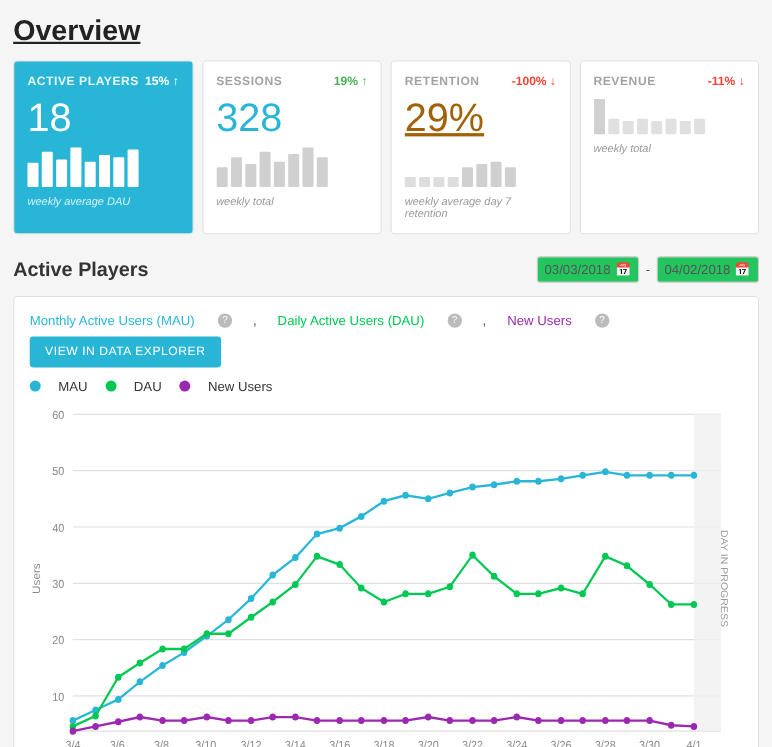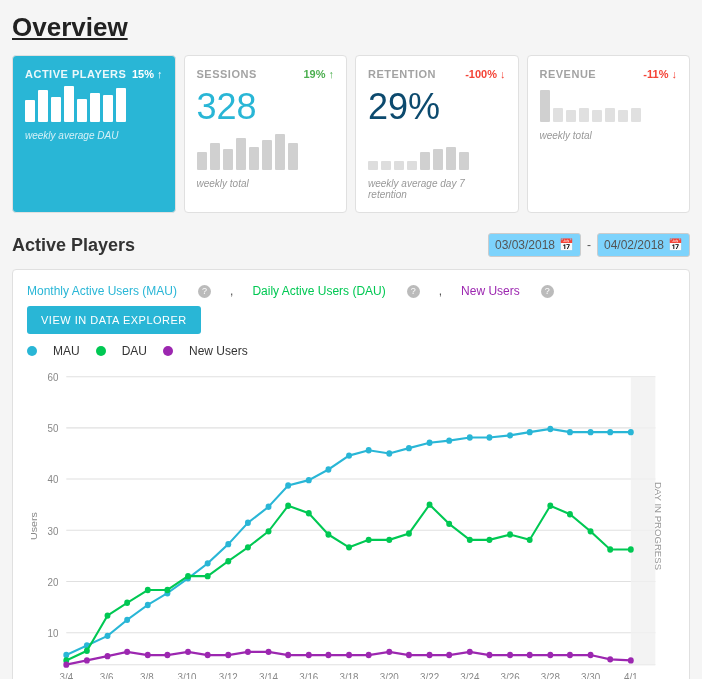--- a/index.html
+++ b/index.html
@@ -8,39 +8,39 @@
     h1.page-title { font-size: 26px; font-weight: 700; margin-bottom: 12px; color: #222; text-decoration: underline; }
 
     .cards-row { display: flex; gap: 8px; margin-bottom: 20px; }
     .card { background: #fff; border: 1px solid #e0e0e0; border-radius: 4px; padding: 12px; flex: 1; position: relative; }
     .card.active { background: #29b6d6; color: #fff; }
     .card-label { font-size: 11px; font-weight: 700; letter-spacing: 0.5px; text-transform: uppercase; color: inherit; opacity: 0.9; }
     .card.active .card-label { color: #fff; }
     .card-value { font-size: 36px; font-weight: 300; margin: 6px 0; color: inherit; }
     .card.active .card-value { color: #fff; }
     .card-value-sessions { color: #29b6d6; }
-    .card-value-retention { color: #0c4a6e; }
+    .card-value-retention { color: #a16207; text-decoration: underline; }
     .card-value-revenue { color: #29b6d6; }
     .card-change { font-size: 11px; font-weight: 600; position: absolute; top: 12px; right: 12px; }
     .card-change.up { color: #4caf50; }
     .card-change.down { color: #f44336; }
     .card-change.active-up { color: #fff; }
     .card-footer { font-size: 10px; color: #999; margin-top: 8px; font-style: italic; }
     .card.active .card-footer { color: rgba(255,255,255,0.8); }
 
     .mini-bars { display: flex; align-items: flex-end; gap: 3px; height: 36px; margin: 6px 0; }
     .mini-bar { width: 10px; border-radius: 1px; }
     .mini-bar.active-bar { background: rgba(255,255,255,0.6); }
     .mini-bar.white-bar { background: #fff; }
     .mini-bar.gray-bar { background: #d0d0d0; }
 
     .section-header { display: flex; align-items: center; justify-content: space-between; margin-bottom: 12px; }
     .section-title { font-size: 18px; font-weight: 600; color: #333; }
     .date-range { display: flex; align-items: center; gap: 6px; font-size: 12px; color: #555; }
-    .date-input { border: 1px solid #ccc; border-radius: 3px; padding: 4px 6px; font-size: 12px; display: flex; align-items: center; gap: 4px; background: #7dd3fc; }
+    .date-input { border: 1px solid #ccc; border-radius: 3px; padding: 4px 6px; font-size: 12px; display: flex; align-items: center; gap: 4px; background: #22c55e; }
 
     .chart-container { background: #fff; border: 1px solid #e0e0e0; border-radius: 4px; padding: 14px; }
     .chart-legend-row { display: flex; align-items: center; justify-content: space-between; margin-bottom: 10px; flex-wrap: wrap; gap: 8px; }
     .chart-legend-left { display: flex; align-items: center; gap: 19px; font-size: 12px; color: #555; flex-wrap: wrap; }
     .legend-item { display: flex; align-items: center; gap: 16px; }
     .legend-dot { width: 10px; height: 10px; border-radius: 50%; }
     .mau-dot { background: #29b6d6; }
     .dau-dot { background: #00c853; }
     .new-dot { background: #9c27b0; }
     .view-btn { background: #29b6d6; color: #fff; border: none; border-radius: 3px; padding: 8px 14px; font-size: 11px; font-weight: 400; letter-spacing: 0.5px; cursor: pointer; text-transform: uppercase; }
@@ -57,20 +57,21 @@
 
 <h1 class="page-title">Overview</h1>
 
 <div class="cards-row">
 
   <div class="card active">
     <div class="card-label">ACTIVE PLAYERS</div>
     <div class="card-change active-up">
       <span>15%</span> ↑
     </div>
+    <div class="card-value">18</div>
     <div class="mini-bars">
       <div class="mini-bar active-bar white-bar" style="height:60%"></div>
       <div class="mini-bar active-bar white-bar" style="height:90%"></div>
       <div class="mini-bar active-bar white-bar" style="height:70%"></div>
       <div class="mini-bar active-bar white-bar" style="height:100%"></div>
       <div class="mini-bar active-bar white-bar" style="height:65%"></div>
       <div class="mini-bar active-bar white-bar" style="height:80%"></div>
       <div class="mini-bar active-bar white-bar" style="height:75%"></div>
       <div class="mini-bar active-bar white-bar" style="height:95%"></div>
     </div>

